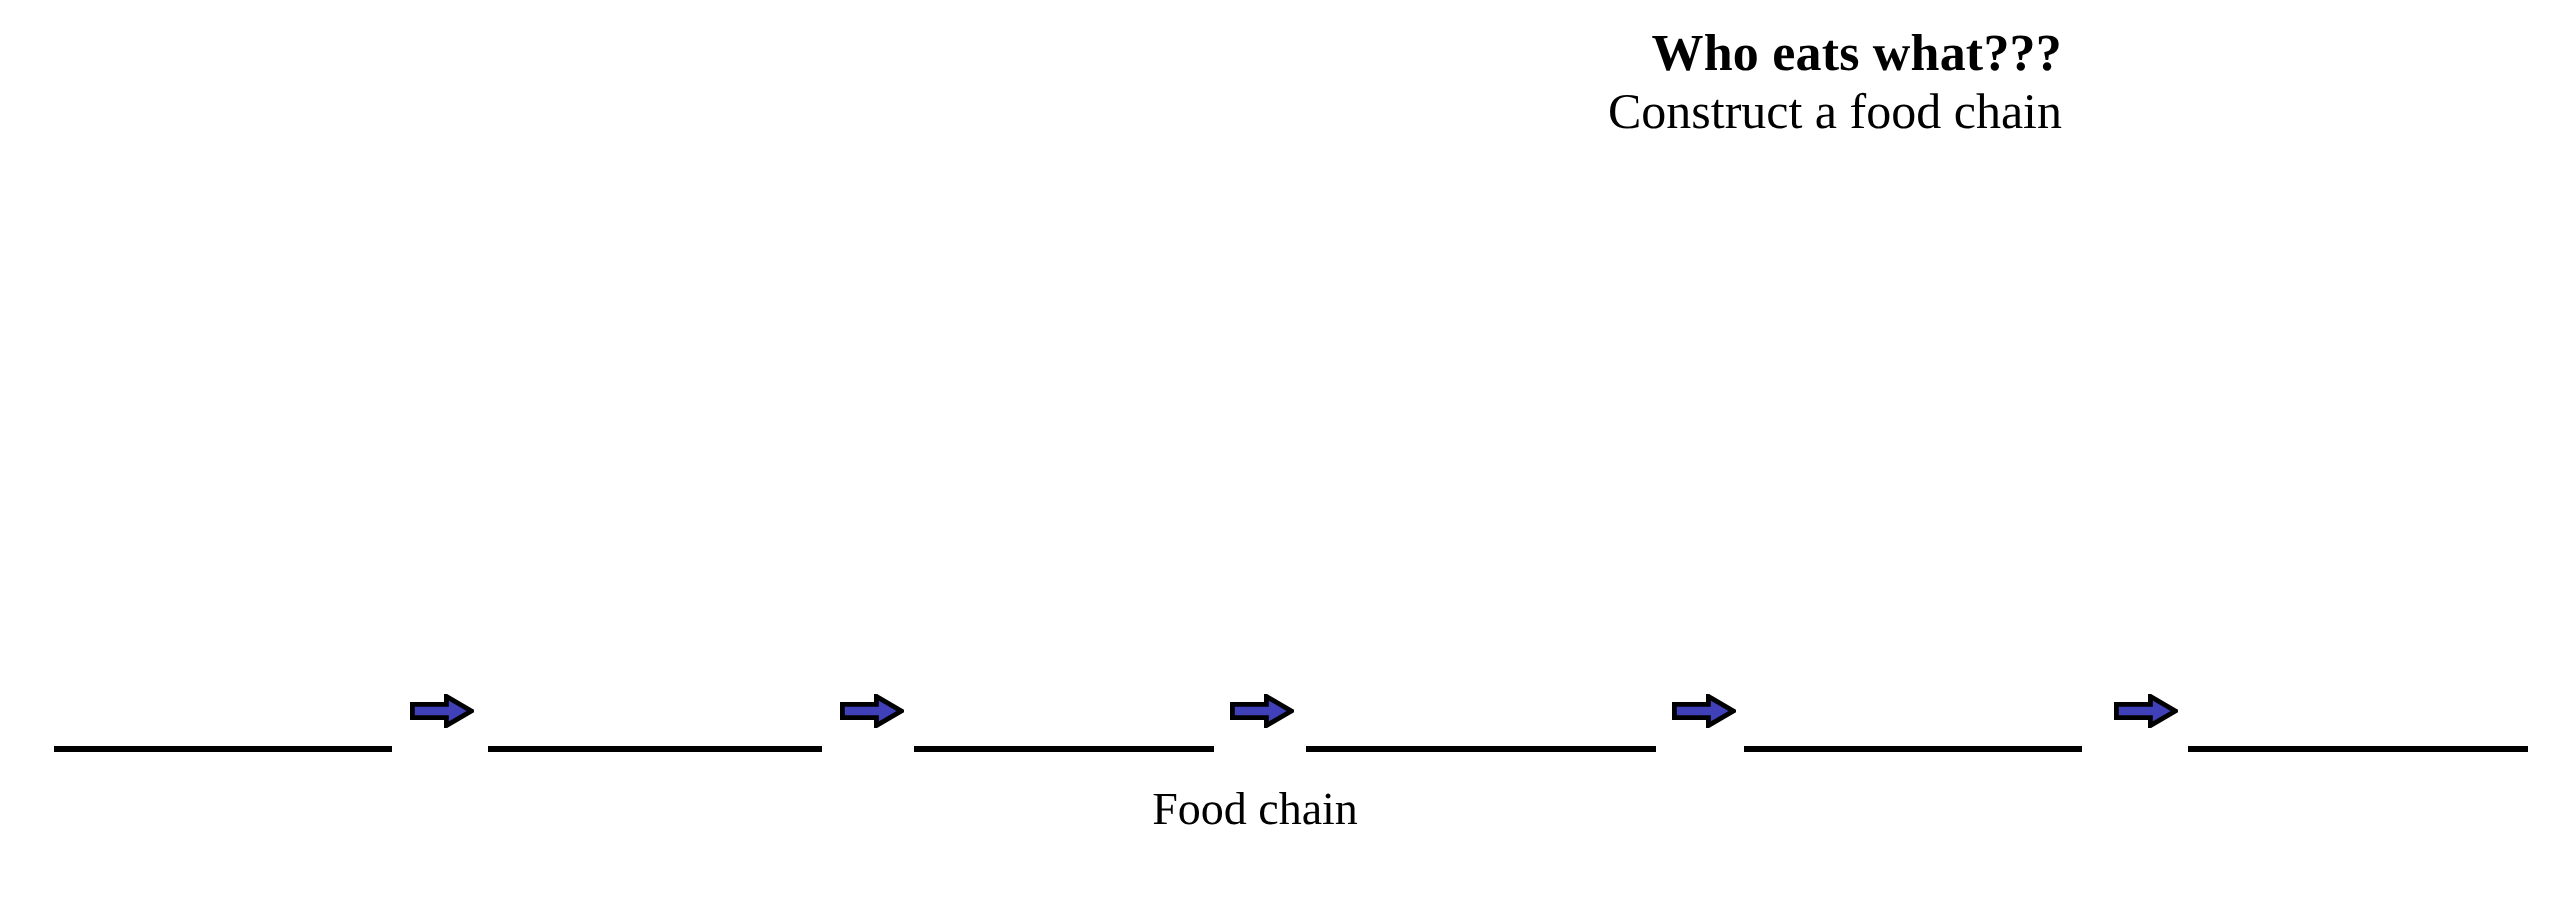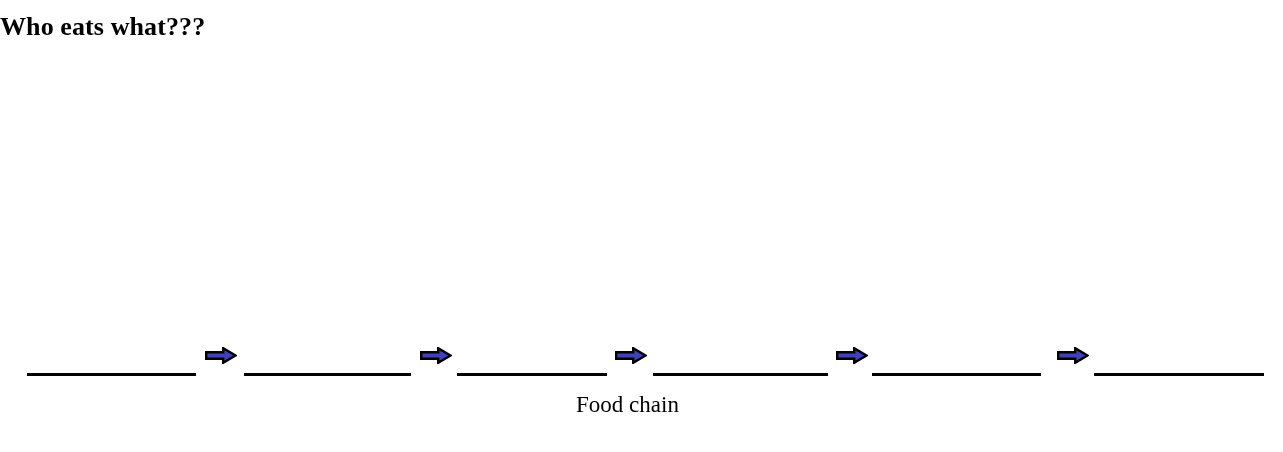--- a/index.html
+++ b/index.html
@@ -21,21 +21,21 @@
     background: #ffffff;
     overflow: hidden;
   }
 
   
   .heading-block {
     position: absolute;
     left: 0;
     top: 12px;
     width: 1031px;
-    text-align: left;
+    text-align: right;
   }
 
   .worksheet-title {
     font-family: "Liberation Serif", "DejaVu Serif", serif;
     font-size: 26px;
     font-weight: bold;
     line-height: 30px;
     letter-spacing: 0.1px;
     color: #000000;
     margin: 0;
@@ -91,20 +91,21 @@
     white-space: nowrap;
   }
 </style>
 </head>
 <body>
 
 <div id="worksheet">
 
   <div class="heading-block">
     <div class="worksheet-title">Who eats what???</div>
+    <div class="worksheet-subtitle">Construct a food chain</div>
   </div>
 
   <div class="chain-row" id="chain-row">
       <div class="blank-line" style="left: 27px; top: 373px; width: 169px; background: rgb(0, 0, 0);"></div>
       <div class="blank-line" style="left: 244px; top: 373px; width: 167px; background: rgb(0, 0, 0);"></div>
       <div class="blank-line" style="left: 457px; top: 373px; width: 150px; background: rgb(0, 0, 0);"></div>
       <div class="blank-line" style="left: 653px; top: 373px; width: 175px; background: rgb(0, 0, 0);"></div>
       <div class="blank-line" style="left: 872px; top: 373px; width: 169px; background: rgb(0, 0, 0);"></div>
       <div class="blank-line" style="left: 1094px; top: 373px; width: 170px; background: rgb(0, 0, 0);"></div>
       <div class="chain-arrow" style="left: 205px; top: 347px;">

